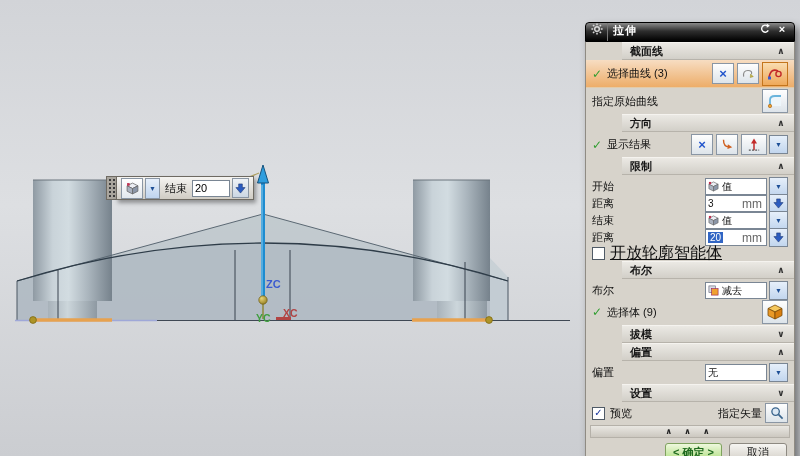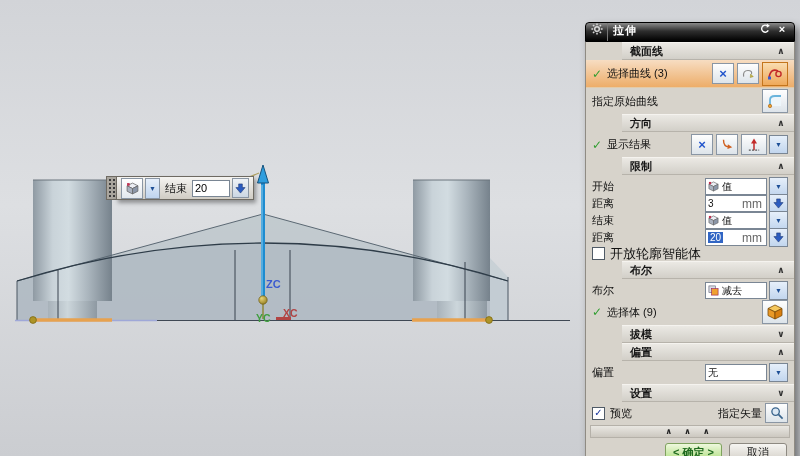--- a/index.html
+++ b/index.html
@@ -53,21 +53,21 @@
   .icon-btn.hot{background:linear-gradient(#f9dcb0,#efa95a);border:1px solid #c4751c;}
   .check{color:#2f9e2f;font-weight:bold;font-size:12px;margin-right:5px;}
   .combo{height:15px;width:56px;background:#fff;border:1px solid #7a8694;display:flex;align-items:center;gap:3px;font-size:10px;padding:0 2px;overflow:hidden;}
   .dd-btn{width:17px;height:17px;margin-left:2px;border:1px solid #7a8694;
     background:linear-gradient(#e6effa,#c2d6ee);color:#1d4f96;font-size:7px;display:grid;place-items:center;}
   .field{height:15px;width:56px;background:#fff;border:1px solid #7a8694;display:flex;align-items:center;font-size:10px;padding:0 2px;}
   .field .unit{margin-left:auto;color:#666;font-size:12px;padding-right:2px;}
   .val-sel{background:#3165c4;color:#fff;padding:0 2px;}
   .cb{width:11px;height:11px;background:#fff;border:1px solid #4f5a66;display:grid;place-items:center;
       font-size:10px;line-height:10px;color:#16339c;font-weight:bold;margin-right:5px;}
-  .small-label{font-size:13px;}
+  .small-label{font-size:16px;text-decoration:underline;}
   .strip{height:11px;margin:3px 4px 2px 4px;background:linear-gradient(#e9e7e2,#ccc8c0);
     border:1px solid #b5b1a9;display:grid;place-items:center;}
   .strip span{font-size:8px;font-weight:bold;color:#222;letter-spacing:5px;}
   .footer{height:24px;display:flex;align-items:center;justify-content:flex-end;gap:7px;padding:0 7px 2px 0;}
   .btn{height:17px;display:grid;place-items:center;font-size:11px;border-radius:3px;padding:0 7px;}
   .btn-ok{background:linear-gradient(#eef8dd,#aedd7e);border:1px solid #7fa25f;color:#1f6b1f;font-weight:bold;}
   .btn-cancel{background:linear-gradient(#f6f5f2,#d3cfc7);border:1px solid #8d8981;color:#222;width:42px;}
 </style>
 </head>
 <body>

